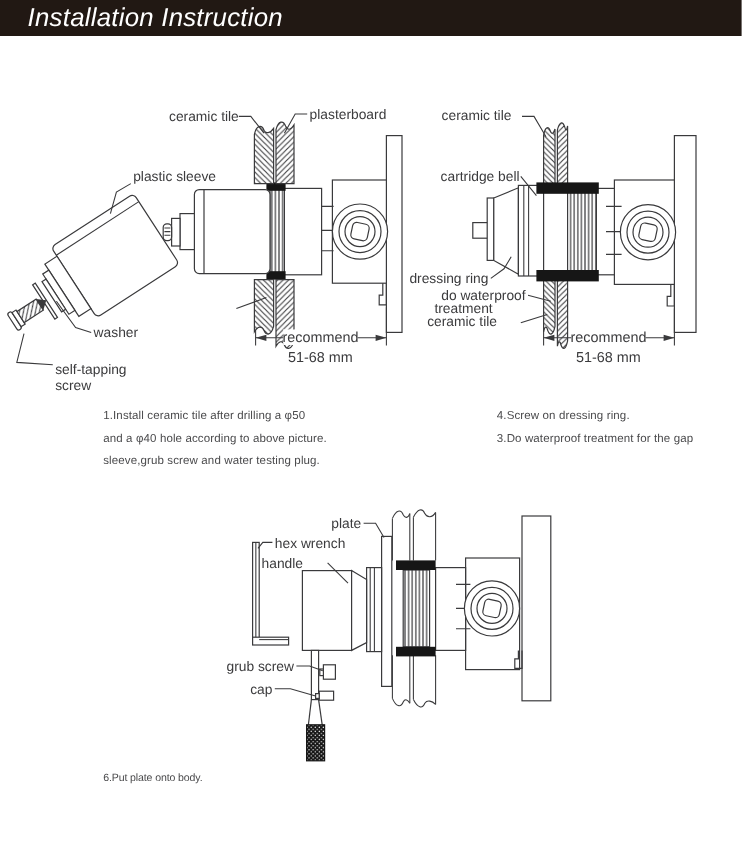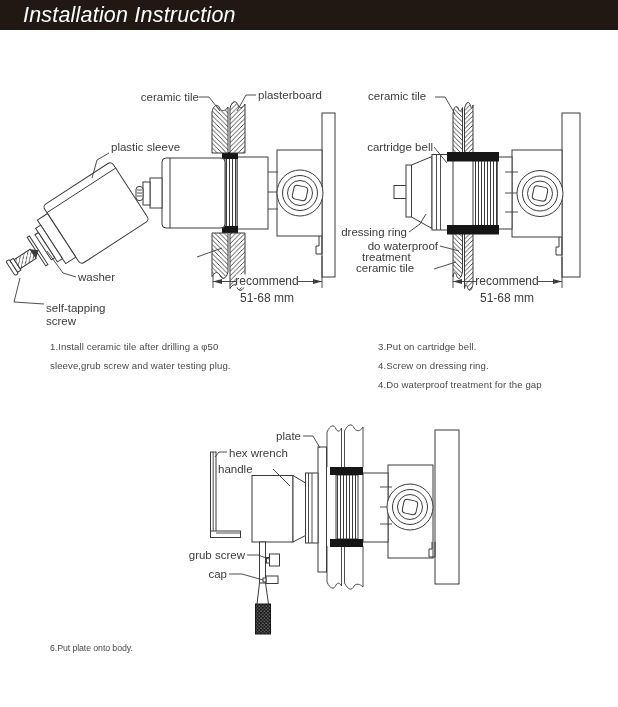--- a/index.html
+++ b/index.html
@@ -11,21 +11,21 @@
                  font-family:"Liberation Sans",sans-serif;}
   svg.draw{position:absolute;left:0;top:0;}
   .ln{fill:none;stroke:#3a3a3c;stroke-width:1;}
   .ld{fill:none;stroke:#3a3a3c;stroke-width:.9;}
   .fw{fill:#ffffff;stroke:#3a3a3c;stroke-width:1;}
   .blk{fill:#161616;stroke:none;}
   .arr{fill:#3a3a3c;stroke:none;}
   text.lbl{font-family:"Liberation Sans",sans-serif;font-size:11.5px;fill:#3b3b3d;}
   text.dim{font-family:"Liberation Sans",sans-serif;font-size:12px;fill:#3b3b3d;}
   .instr{position:absolute;font-size:9.6px;line-height:19.2px;color:#4a4a4c;
-         letter-spacing:.1px;white-space:nowrap;}
+         letter-spacing:.1px;white-space:nowrap;margin-left:36px;}
   .instr.bottom{font-size:8.8px;line-height:18.8px;letter-spacing:-.1px;text-align:right;}
 </style>
 </head>
 <body>
 
 <div class="header">
   <span class="title">Installation Instruction</span>
 </div>
 
 <svg class="draw" width="618" height="707" viewBox="0 0 618 707">
@@ -235,22 +235,22 @@
     <text class="lbl" x="301" y="440" text-anchor="end">plate</text>
     <text class="lbl" x="229" y="457">hex wrench</text>
     <text class="lbl" x="218" y="473">handle</text>
     <text class="lbl" x="245" y="559" text-anchor="end">grub screw</text>
     <text class="lbl" x="227" y="578" text-anchor="end">cap</text>
   </g>
 </svg>
 
 <div class="instr" style="left:50px;top:337px;">
   <div>1.Install ceramic tile after drilling a φ50</div>
+  <div>and a φ40 hole according to above picture.</div>
   <div>sleeve,grub screw and water testing plug.</div>
 </div>
 <div class="instr" style="left:378px;top:337px;">
-  <div>3.Put on cartridge bell.</div>
   <div>4.Screw on dressing ring.</div>
-  <div>4.Do waterproof treatment for the gap</div>
+  <div>3.Do waterproof treatment for the gap</div>
 </div>
 <div class="instr bottom" style="left:50px;top:639px;">
   <div>6.Put plate onto body.</div>
 </div>
 
 </body></html>

